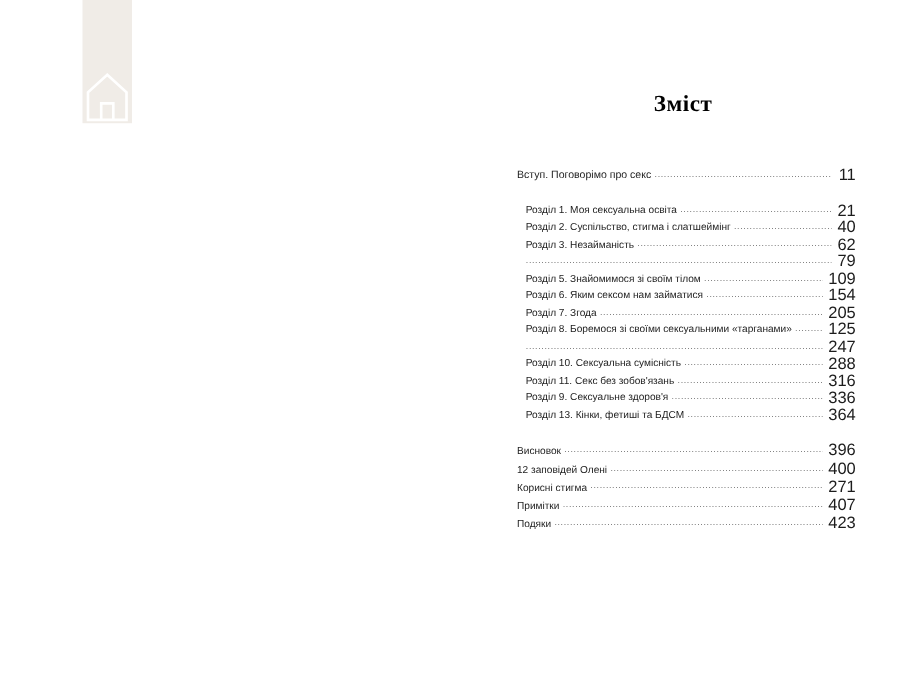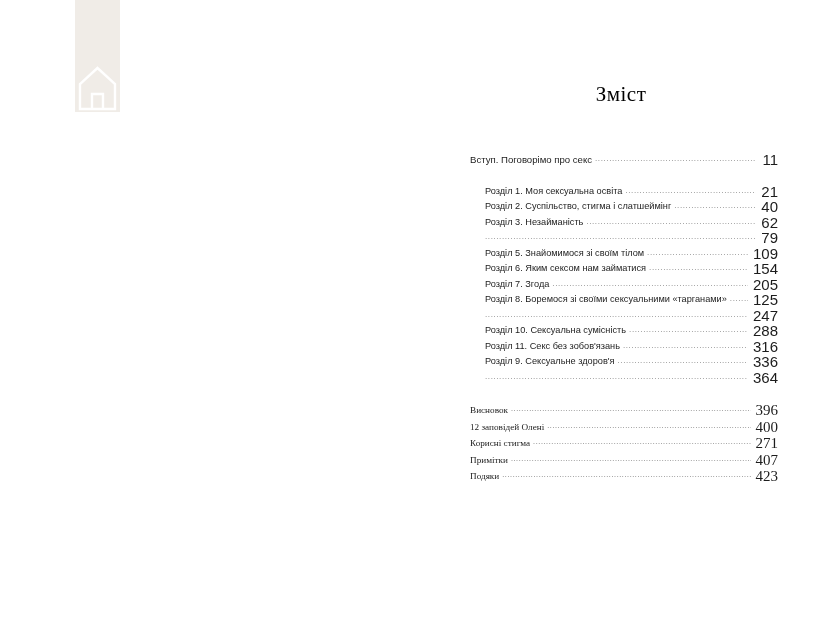--- a/index.html
+++ b/index.html
@@ -44,21 +44,21 @@
     background: #ffffff;
   }
 
   .toc-title {
     position: absolute;
     left: 0;
     right: 0;
     top: 82px;
     text-align: center;
     font-family: "Liberation Serif", serif;
-    font-weight: normal;
+    font-weight: bold;
     font-size: 21px;
     letter-spacing: 0.5px;
     color: #000000;
   }
 
   .toc {
     position: absolute;
     left: 56px;
     top: 152px;
     width: 308px;
@@ -88,22 +88,22 @@
   .toc-entry .page-num {
     flex: 0 0 auto;
     padding-left: 5px;
     text-align: right;
     min-width: 17px;
     font-size: 15px;
     color: #1c1c1c;
   }
 
   .group-intro { margin-bottom: 16px; }
-  .group-chapters { margin-left: 15px; margin-bottom: 17px; }
-  .group-back { margin-bottom: 0; font-family: Liberation Serif, serif; }
+  .group-chapters { margin-left: 8px; margin-bottom: 17px; }
+  .group-back { margin-bottom: 0; }
   .group-back .toc-entry { line-height: 16.5px; }
   .group-intro .toc-entry { font-size: 9.6px; }
 </style>
 </head>
 <body>
 
 <div class="ribbon"></div>
 <svg class="ribbon-icon" viewBox="0 0 45 52">
   <path d="M22.5 8 L40 24 L40 49 L5 49 L5 24 Z" fill="none" stroke="#ffffff" stroke-width="2.4"></path>
   <path d="M17 49 L17 34 L28 34 L28 49" fill="none" stroke="#ffffff" stroke-width="2.4"></path>
@@ -176,20 +176,21 @@
         <span class="label">Розділ 11. Секс без зобов'язань</span>
         <span class="leader">....................................................................................................................................................</span>
         <span class="page-num">316</span>
       </div>
       <div class="toc-entry">
         <span class="label">Розділ 9. Сексуальне здоров'я</span>
         <span class="leader">....................................................................................................................................................</span>
         <span class="page-num">336</span>
       </div>
       <div class="toc-entry">
+        <span class="label">Розділ 13. Кінки, фетиші та БДСМ</span>
         <span class="leader">....................................................................................................................................................</span>
         <span class="page-num">364</span>
       </div>
     </div>
 
     <div class="group-back">
       <div class="toc-entry">
         <span class="label">Висновок</span>
         <span class="leader">....................................................................................................................................................</span>
         <span class="page-num">396</span>

